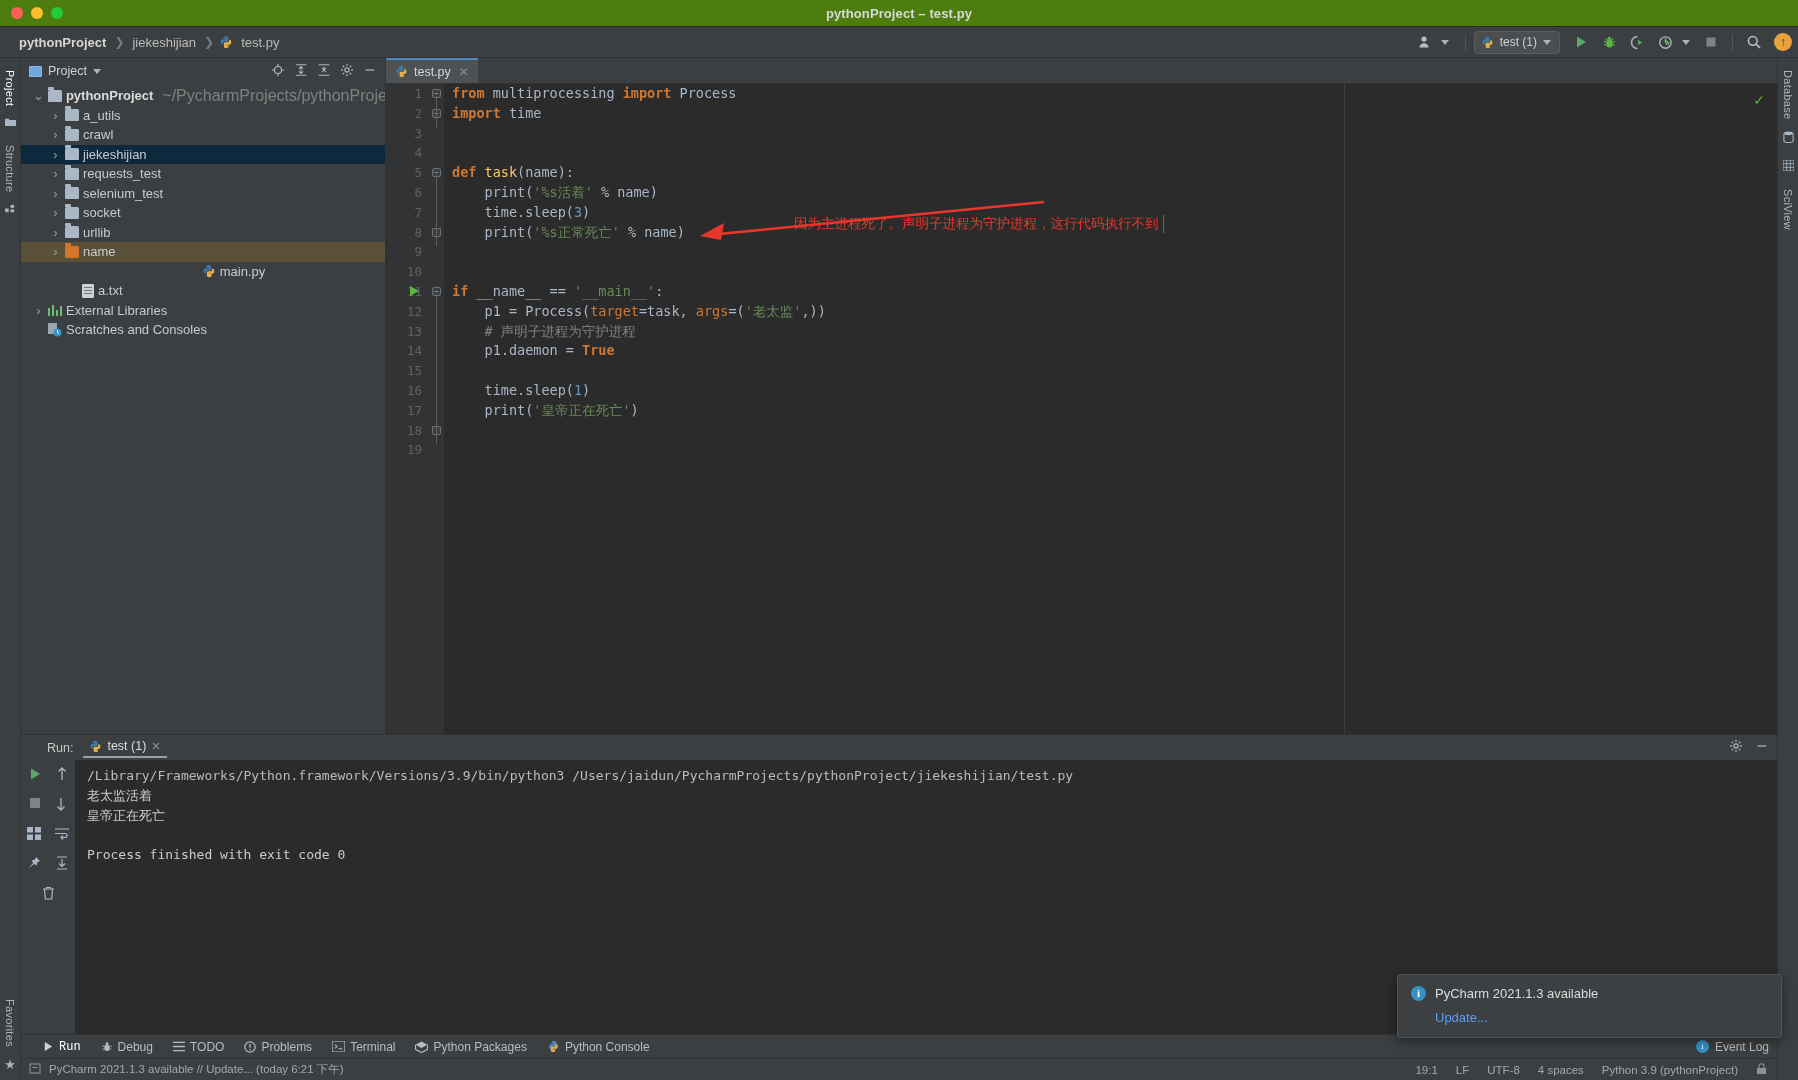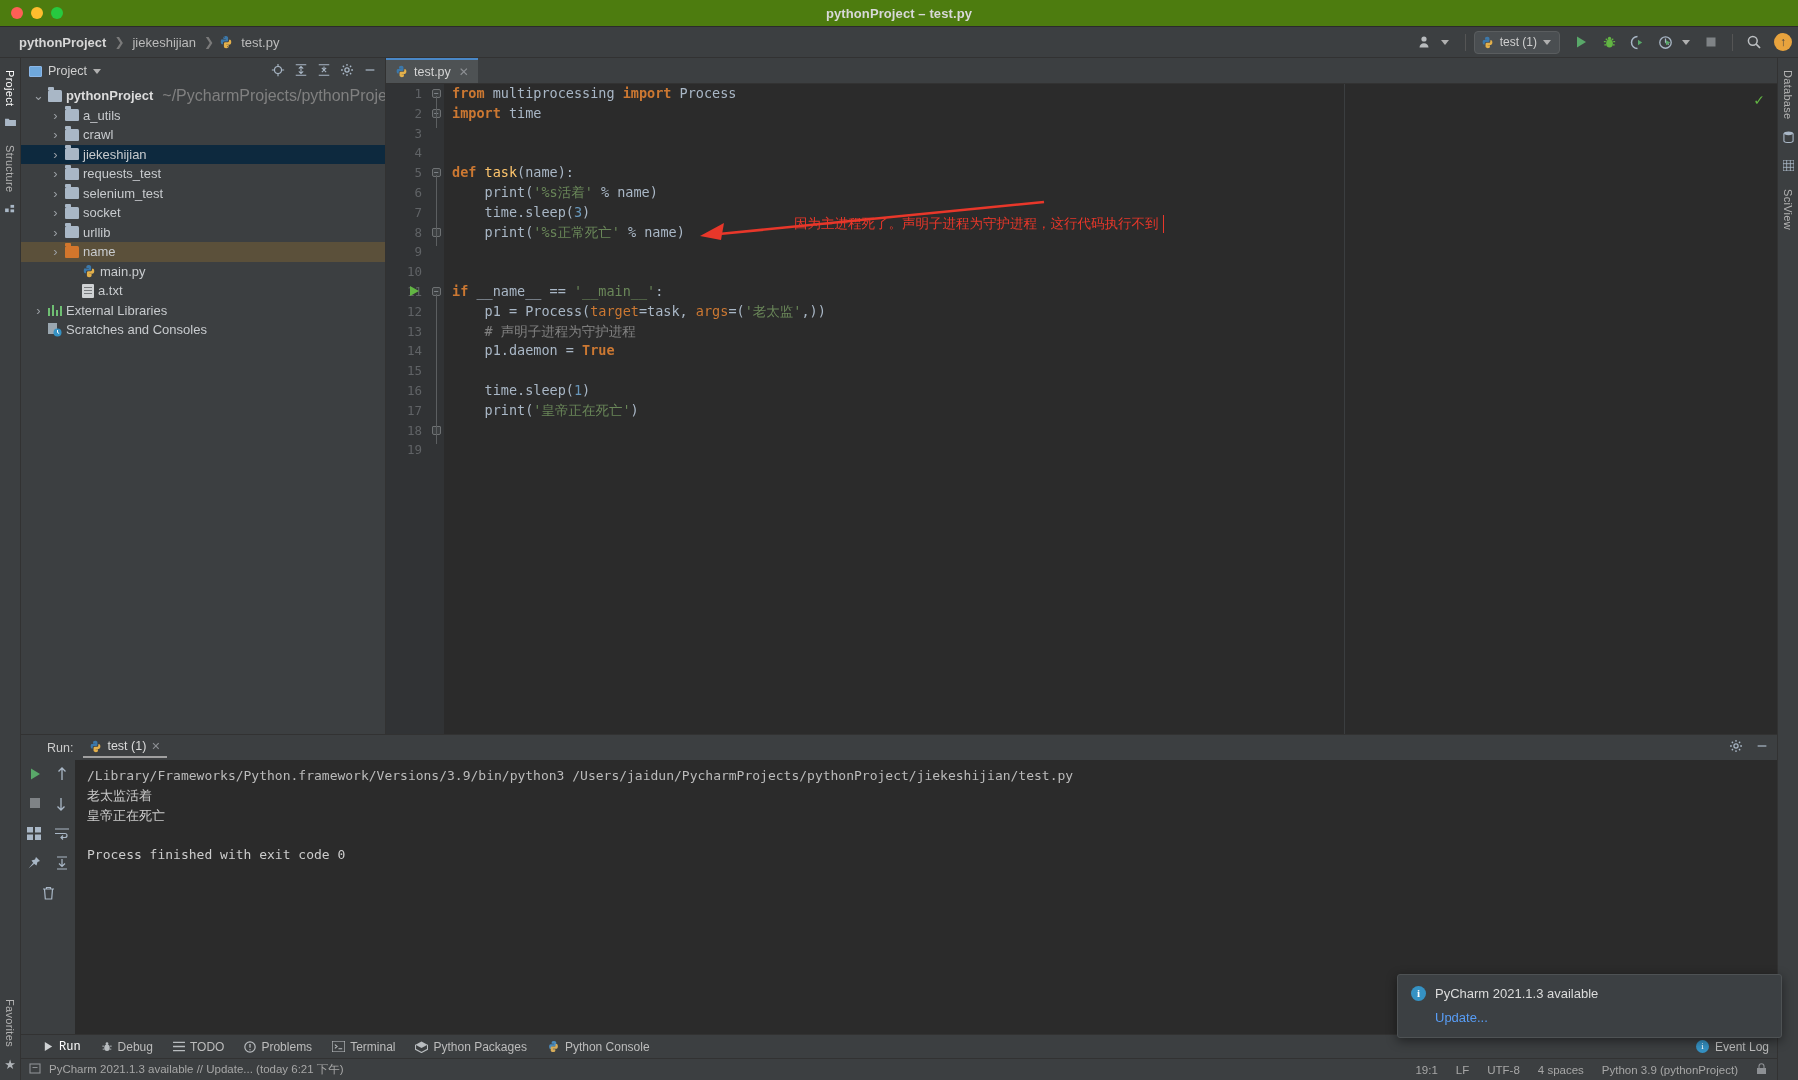--- a/index.html
+++ b/index.html
@@ -430,21 +430,21 @@
               <div class="trow" style="padding-left: 29px;">
                 <span class="arrow" style="font-size: 13px;">›</span>
                 <span class="fico"></span>
                 <span class="tlabel">urllib</span>
               </div>
               <div class="trow hl" style="padding-left: 29px;">
                 <span class="arrow" style="font-size: 13px;">›</span>
                 <span class="fico orange"></span>
                 <span class="tlabel">name</span>
               </div>
-              <div class="trow" style="padding-left: 46px;">
+              <div class="trow" style="padding-left: 46px; justify-content: center;">
                 <span class="arrow none" style="font-size: 13px;">›</span>
                 <span class="pyico"><svg width="14" height="14" viewBox="0 0 16 16">
                     <path d="M7.7 1C5.4 1 5 2.2 5 3.2v1.3h2.8v.5H3.8S2 4.8 2 7.7c0 2.9 1.6 2.8 1.6 2.8h1V9.1s-.1-1.7 1.6-1.7h2.7s1.5 0 1.5-1.5V3C10.4 3 10.3 1 7.7 1z" fill="#3c78aa"></path>
                     <path d="M8.3 15c2.3 0 2.7-1.2 2.7-2.2v-1.3H8.2v-.5h4s1.8 0 1.8-2.9S12.4 5.3 12.4 5.3h-1v1.4s.1 1.7-1.6 1.7H7.1s-1.5 0-1.5 1.5V13c0 0 .1 2 2.7 2z" fill="#e3b04b"></path>
                   </svg></span>
                 <span class="tlabel">main.py</span>
               </div>
               <div class="trow" style="padding-left: 46px;">
                 <span class="arrow none" style="font-size: 13px;">›</span>
                 <span class="txtico"></span>

